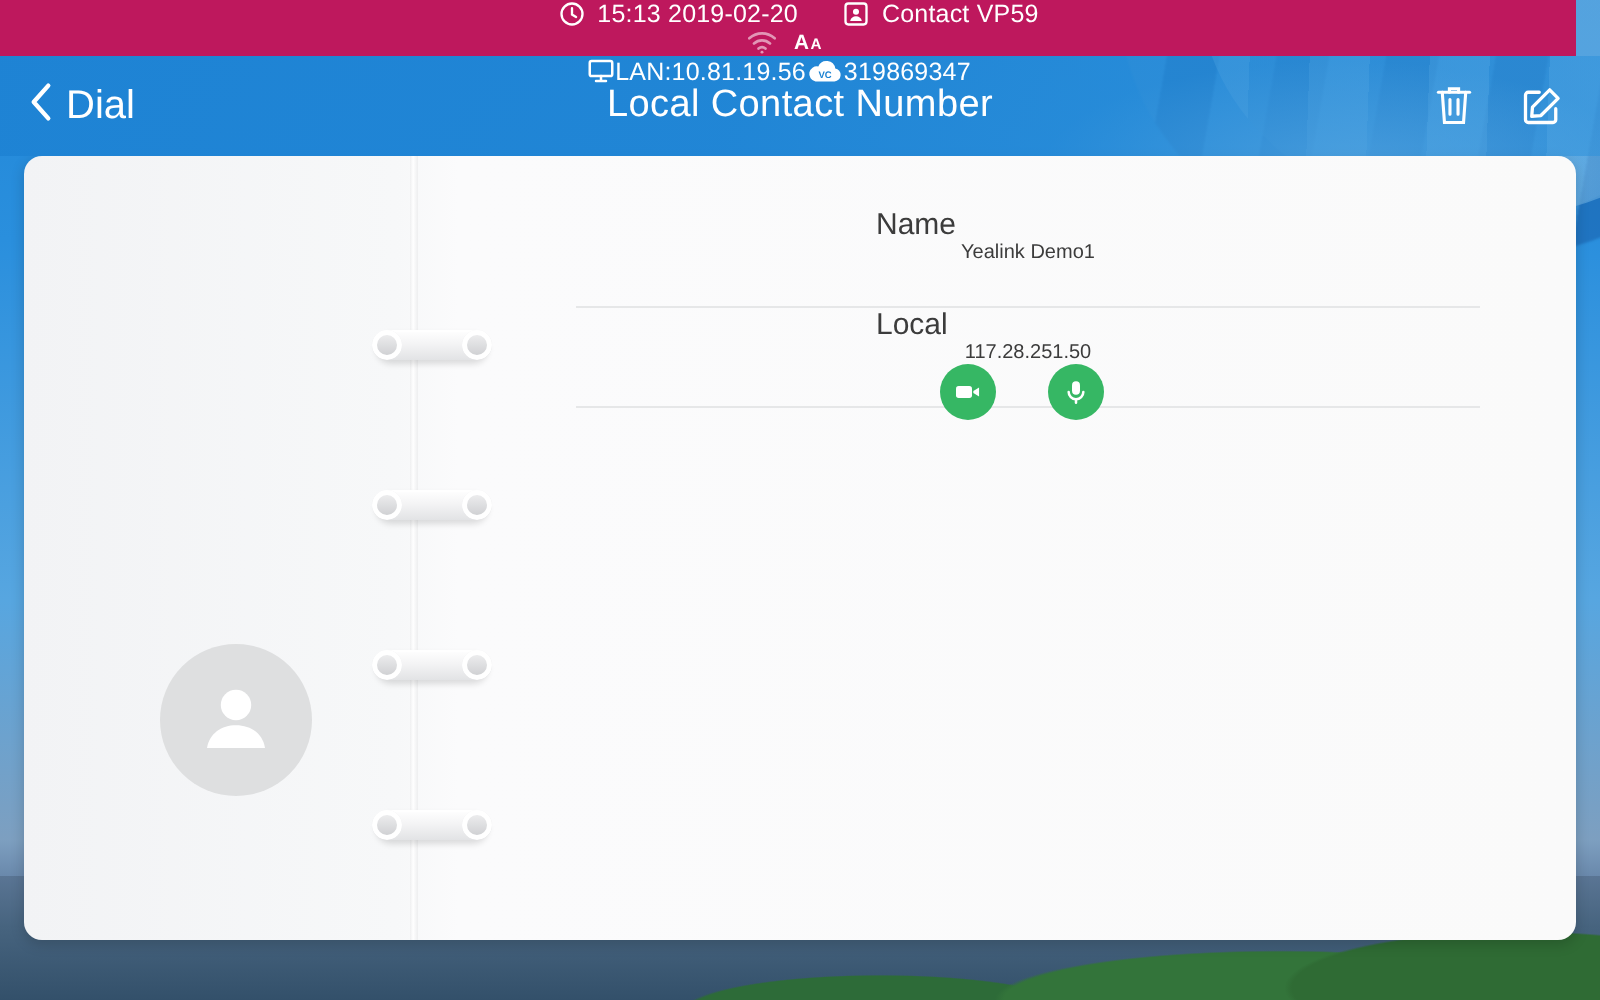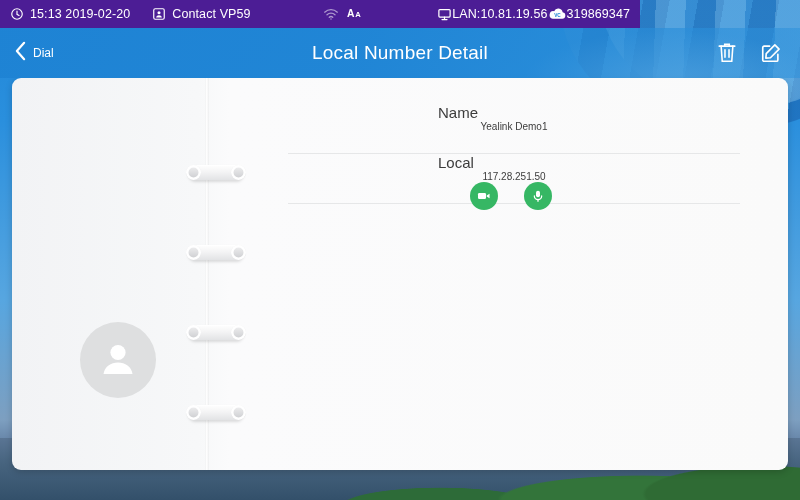--- a/index.html
+++ b/index.html
@@ -78,27 +78,28 @@
     position: absolute;
     left: 0; bottom: 0;
     width: 260px; height: 58px;
     background: linear-gradient(to bottom, #6b81a0, #3d5a76);
   }
 
   
   .statusbar {
     position: absolute;
     left: 0; top: 0;
-    width: 640px; height: 28px;
-    background: #4c1d95;
+    width: 788px; height: 28px;
+    background: #be185d;
     display: flex;
     align-items: center;
     color: #ffffff;
     font-size: 12.5px;
     z-index: 12;
+    flex-direction: column;
   }
   .sb-left { display: flex; align-items: center; padding-left: 10px; gap: 6px; }
   .sb-center { flex: 1; display: flex; align-items: center; justify-content: center; gap: 8px; }
   .sb-right { display: flex; align-items: center; gap: 0; padding-right: 10px; }
   .sb-text { letter-spacing: .1px; white-space: nowrap; }
   .sb-gap { width: 10px; }
   .sb-ico { display: flex; align-items: center; }
 
   
   .titlebar {
@@ -114,21 +115,21 @@
     color: #ffffff;
   }
   .back-btn {
     display: flex;
     align-items: center;
     gap: 6px;
     padding: 0 14px 0 14px;
     height: 100%;
     cursor: pointer;
   }
-  .back-label { font-size: 12px; }
+  .back-label { font-size: 20px; }
   .title-text {
     position: absolute;
     left: 0; right: 0;
     text-align: center;
     font-size: 19px;
     letter-spacing: .2px;
     pointer-events: none;
   }
   .title-actions {
     position: absolute;
@@ -304,21 +305,21 @@
   <div class="titlebar">
     <div class="back-btn">
       <span>
         <svg width="13" height="20" viewBox="0 0 14 22" fill="none" stroke="#ffffff" stroke-width="2.4" stroke-linecap="round" stroke-linejoin="round">
           <path d="M11 2 3 11l8 9"></path>
         </svg>
       </span>
       <span class="back-label">Dial</span>
     </div>
 
-    <div class="title-text">Local Number Detail</div>
+    <div class="title-text">Local Contact Number</div>
 
     <div class="title-actions">
       <span class="act">
         <svg width="22" height="24" viewBox="0 0 24 26" fill="none" stroke="#ffffff" stroke-width="1.7" stroke-linecap="round">
           <path d="M3.5 5.5h17"></path>
           <path d="M9.5 5.5V3.6h5v1.9"></path>
           <path d="M5.6 5.5 6.8 22h10.4l1.2-16.5"></path>
           <path d="M9.8 9.5v8M14.2 9.5v8"></path>
         </svg>
       </span>

